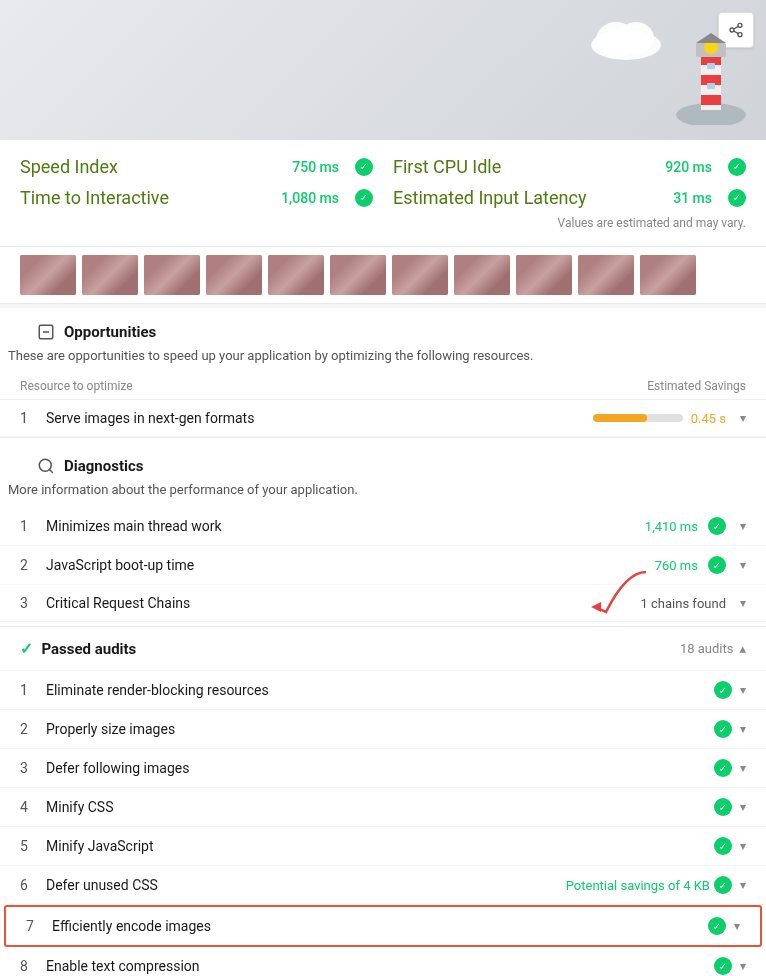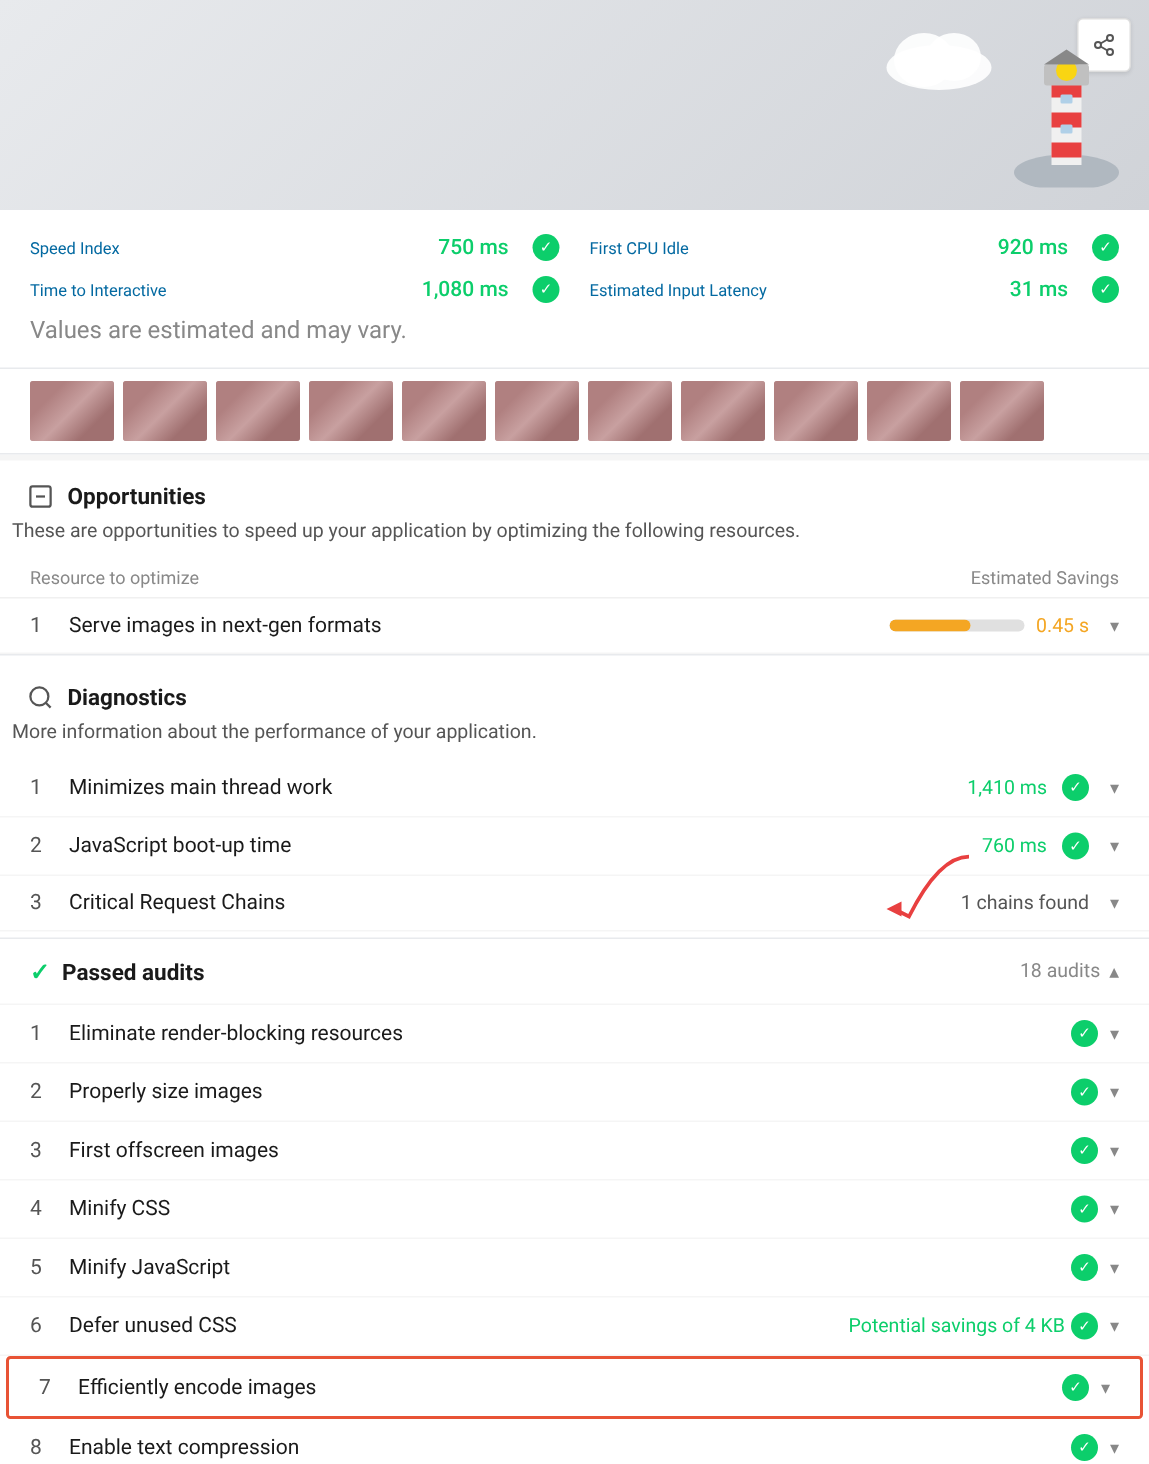--- a/index.html
+++ b/index.html
@@ -47,22 +47,22 @@
       gap: 10px 20px;
     }
 
     .metric-row {
       display: flex;
       align-items: center;
       justify-content: space-between;
     }
 
     .metric-label {
-      color: #0369a1;
-      font-size: 11px;
+      color: #4d7c0f;
+      font-size: 18px;
     }
 
     .metric-value {
       display: flex;
       align-items: center;
       gap: 16px;
       color: #0cce6b;
       font-size: 14px;
       font-weight: 500;
     }
@@ -74,23 +74,23 @@
       border-radius: 50%;
       display: flex;
       align-items: center;
       justify-content: center;
       color: white;
       font-size: 10px;
       flex-shrink: 0;
     }
 
     .estimated-note {
-      text-align: left;
+      text-align: right;
       color: #888;
-      font-size: 16px;
+      font-size: 12px;
       margin-top: 8px;
     }
 
     .filmstrip {
       background: white;
       padding: 8px 20px;
       border-bottom: 1px solid #e8eaed;
       display: flex;
       gap: 6px;
       align-items: center;
@@ -115,21 +115,21 @@
 
     .main-content {
       background: white;
       margin-top: 4px;
     }
 
     .section-header {
       display: flex;
       align-items: center;
       gap: 8px;
-      padding: 14px 17px 6px;
+      padding: 14px 36px 6px;
       font-weight: 700;
       font-size: 15px;
       color: #1a1a1a;
     }
 
     .section-icon {
       width: 20px;
       height: 20px;
       display: flex;
       align-items: center;
@@ -514,21 +514,21 @@
       <span class="row-num">2</span>
       <span class="row-label">Properly size images</span>
       <div class="passed-icons">
         <div class="checkmark-icon">✓</div>
         <span class="chevron-down">▾</span>
       </div>
     </div>
 
     <div class="passed-row">
       <span class="row-num">3</span>
-      <span class="row-label">First offscreen images</span>
+      <span class="row-label">Defer following images</span>
       <div class="passed-icons">
         <div class="checkmark-icon">✓</div>
         <span class="chevron-down">▾</span>
       </div>
     </div>
 
     <div class="passed-row">
       <span class="row-num">4</span>
       <span class="row-label">Minify CSS</span>
       <div class="passed-icons">

